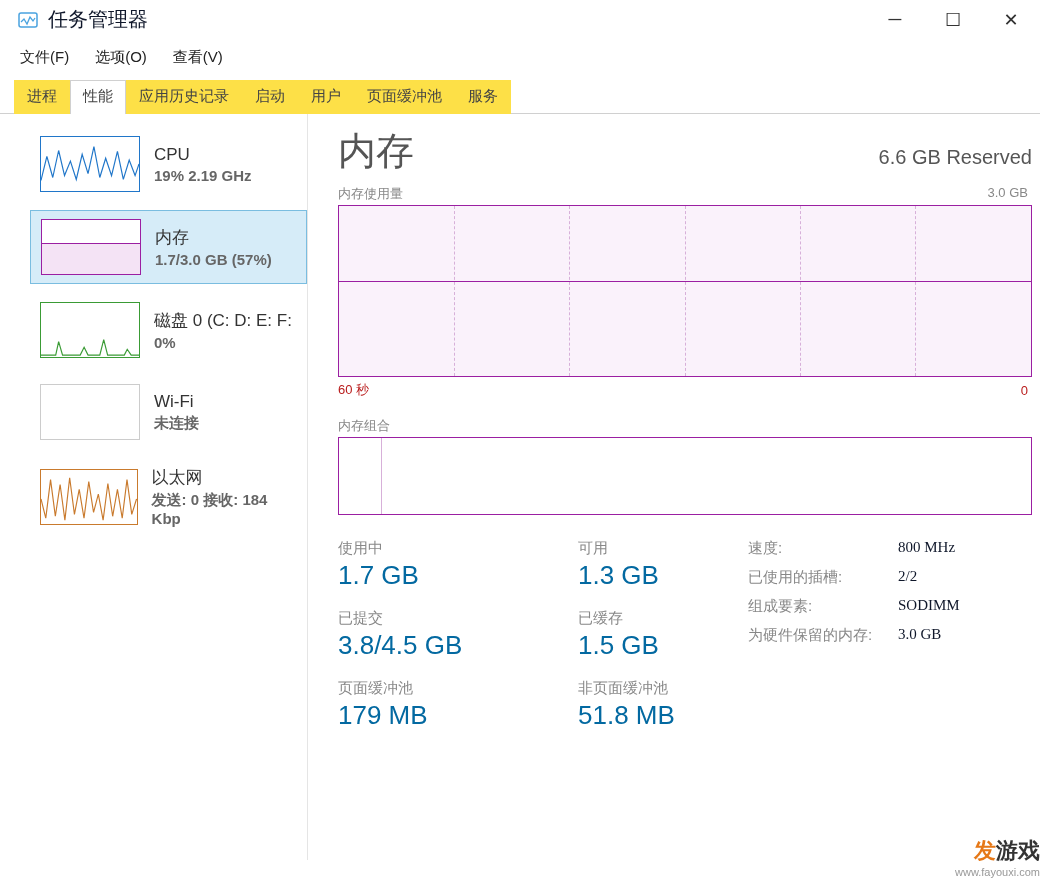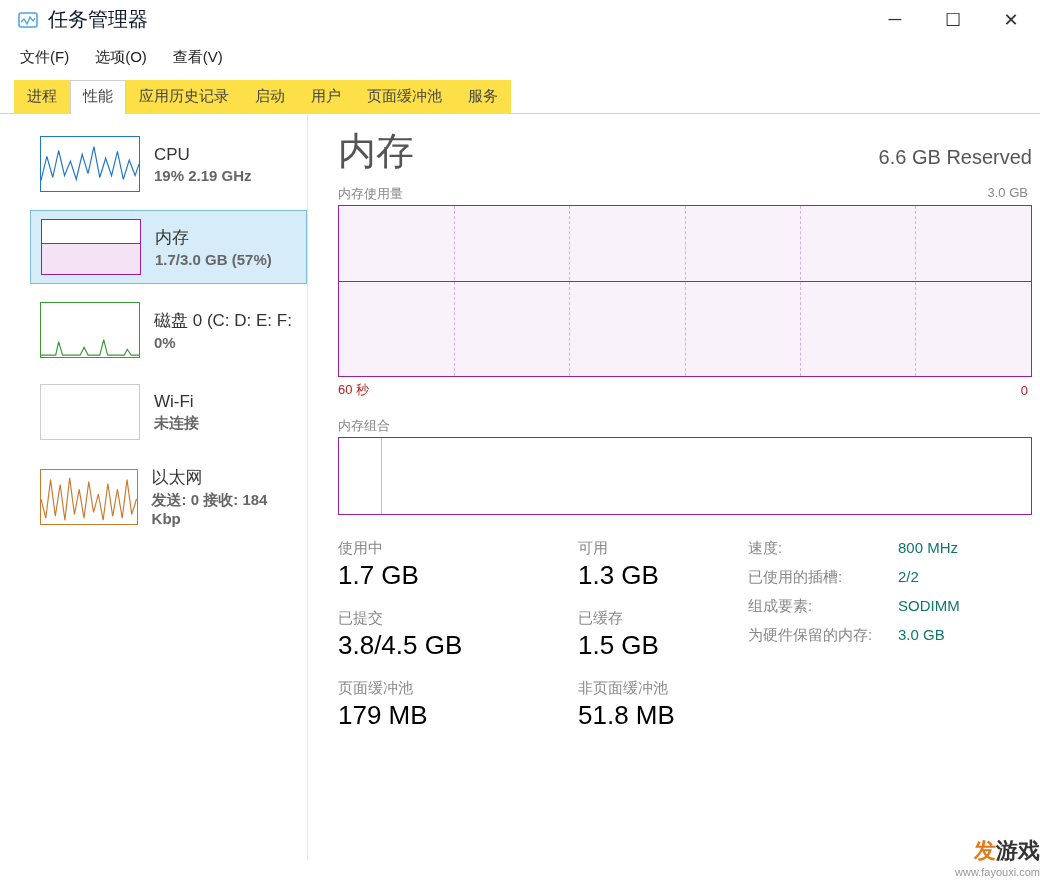--- a/index.html
+++ b/index.html
@@ -40,24 +40,24 @@
 .chart .grid-v { position: absolute; top: 0; bottom: 0; border-left: 1px dashed #d7b0d9; }
 .chart-bottom-row { display: flex; justify-content: space-between; font-size: 13px; color: #b91c1c; margin-bottom: 18px; padding-right: 4px; align-items: center; }
 .comp-chart { height: 78px; border: 1px solid #9b1fa2; background: #fff; position: relative; margin-bottom: 24px; }
 .comp-chart .slot { position: absolute; top: 0; bottom: 0; border-right: 1px solid #d7b0d9; }
 .stats { display: flex; gap: 40px; }
 .stats-col1 { width: 200px; }
 .stats-col2 { width: 130px; }
 .stats-col3 { flex: 1; }
 .stat-block { margin-bottom: 18px; }
 .stat-label { font-size: 15px; color: #888; margin-bottom: 2px; }
-.stat-value { font-size: 26px; color: #000000; }
+.stat-value { font-size: 26px; color: #0369a1; }
 .info-row { display: flex; margin-bottom: 10px; font-size: 15px; }
 .info-label { width: 150px; color: #888; }
-.info-value { color: #0f766e; }
+.info-value { color: #0f172a; font-family: Liberation Serif, serif; }
 .watermark { position: absolute; right: 0; bottom: 4px; text-align: right; font-size: 11px; color: #999; }
 .watermark .brand { font-size: 22px; font-weight: bold; }
 .watermark .brand .fa { color: #e67817; }
 .watermark .brand .rest { color: #333; }
 svg.spark { width: 100%; height: 100%; display: block; }
 </style>
 </head>
 <body>
 
 <div class="titlebar">

